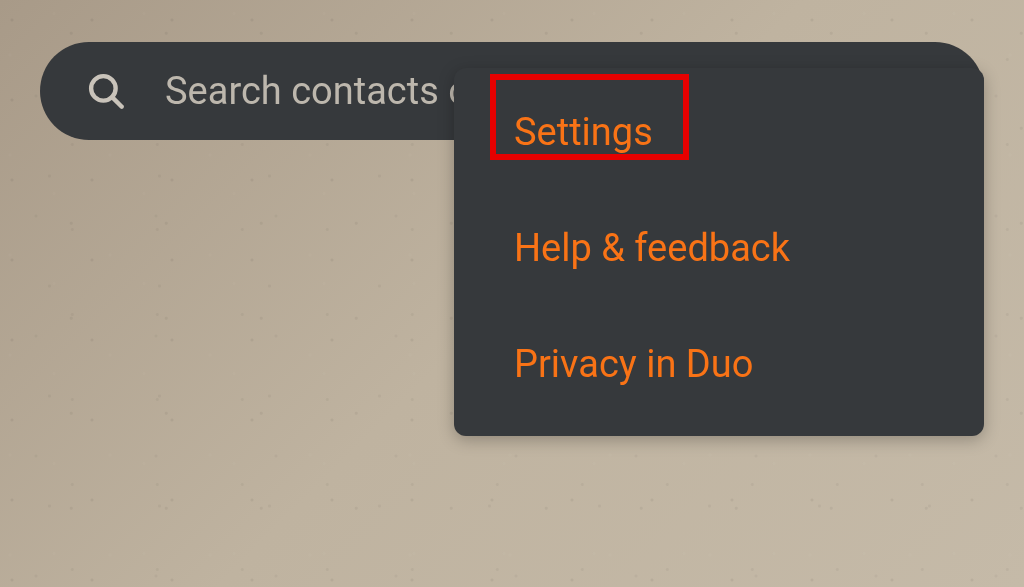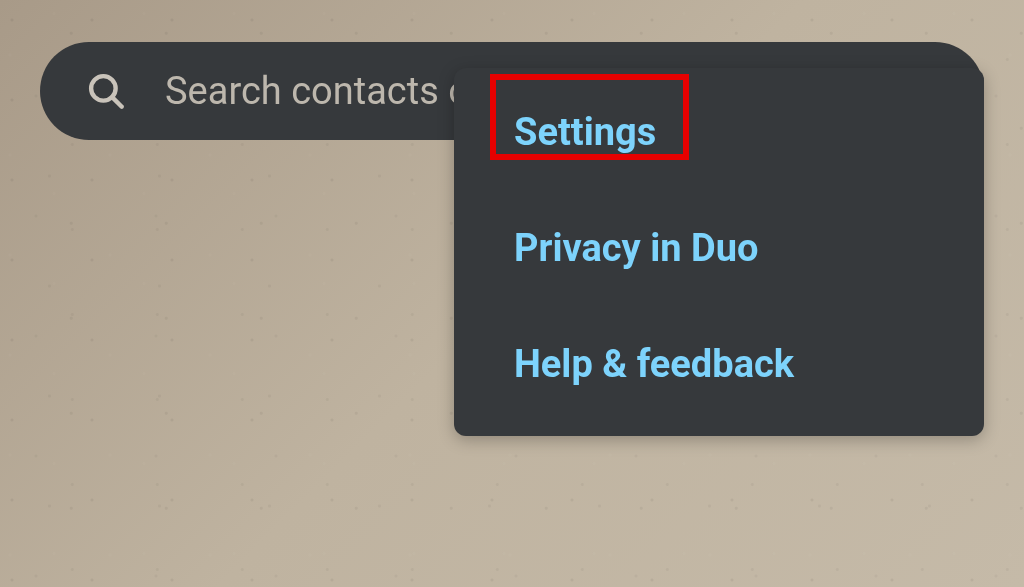--- a/index.html
+++ b/index.html
@@ -83,23 +83,23 @@
       background: #36393c;
       border-radius: 12px;
       border-top-left-radius: 12px;
       padding: 6px 0 14px 0;
       z-index: 2;
       box-shadow: 0 4px 16px rgba(0,0,0,0.25);
     }
 
     .menu-item {
       padding: 36px 60px;
-      color: #7dd3fc;
+      color: #f97316;
       font-size: 38px;
-      font-weight: 700;
+      font-weight: 400;
       cursor: pointer;
       position: relative;
     }
 
     .highlight-box {
       position: absolute;
       top: 74px;
       left: 490px;
       width: 199px;
       height: 86px;
@@ -119,20 +119,20 @@
     </svg>
   </span>
   <input class="search-input" type="text" placeholder="Search contacts or" style="">
 </div>
 
 <div class="menu-dropdown">
   <div class="menu-item">
     <span>Settings</span>
   </div>
   <div class="menu-item">
-    <span>Privacy in Duo</span>
+    <span>Help &amp; feedback</span>
   </div>
   <div class="menu-item">
-    <span>Help &amp; feedback</span>
+    <span>Privacy in Duo</span>
   </div>
 </div>
 
 <div class="highlight-box"></div>
 
 </body></html>

